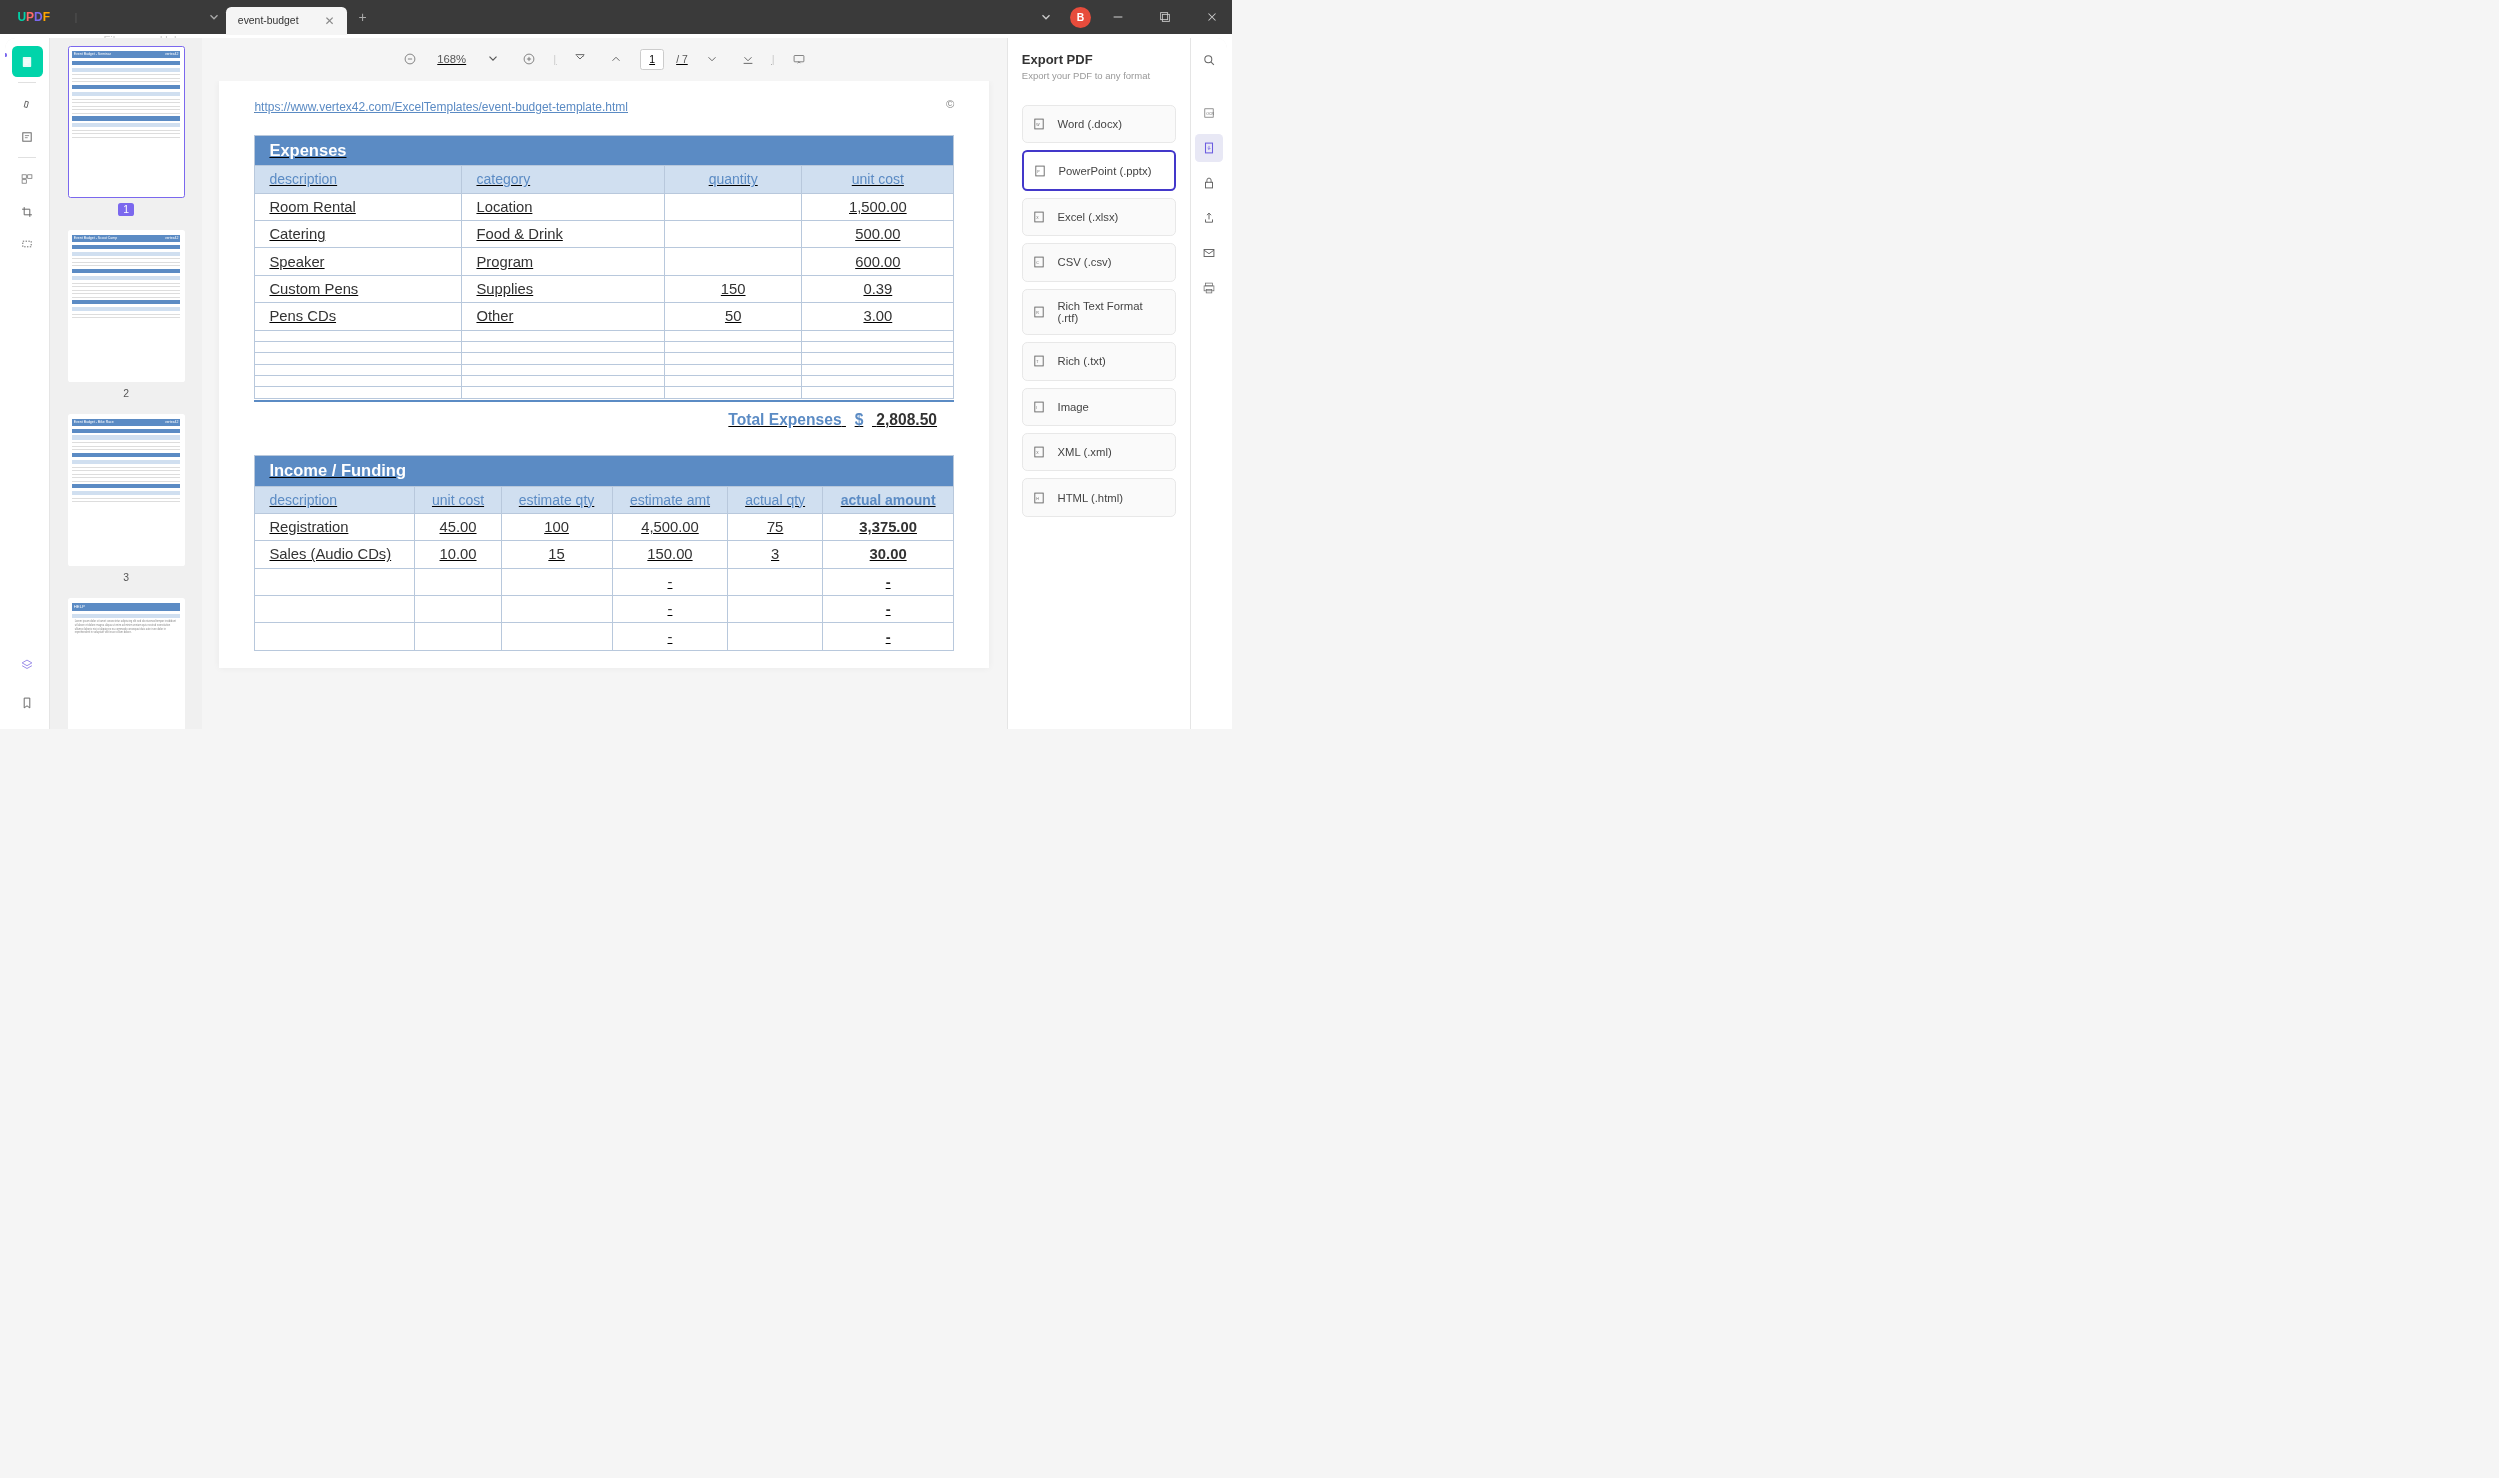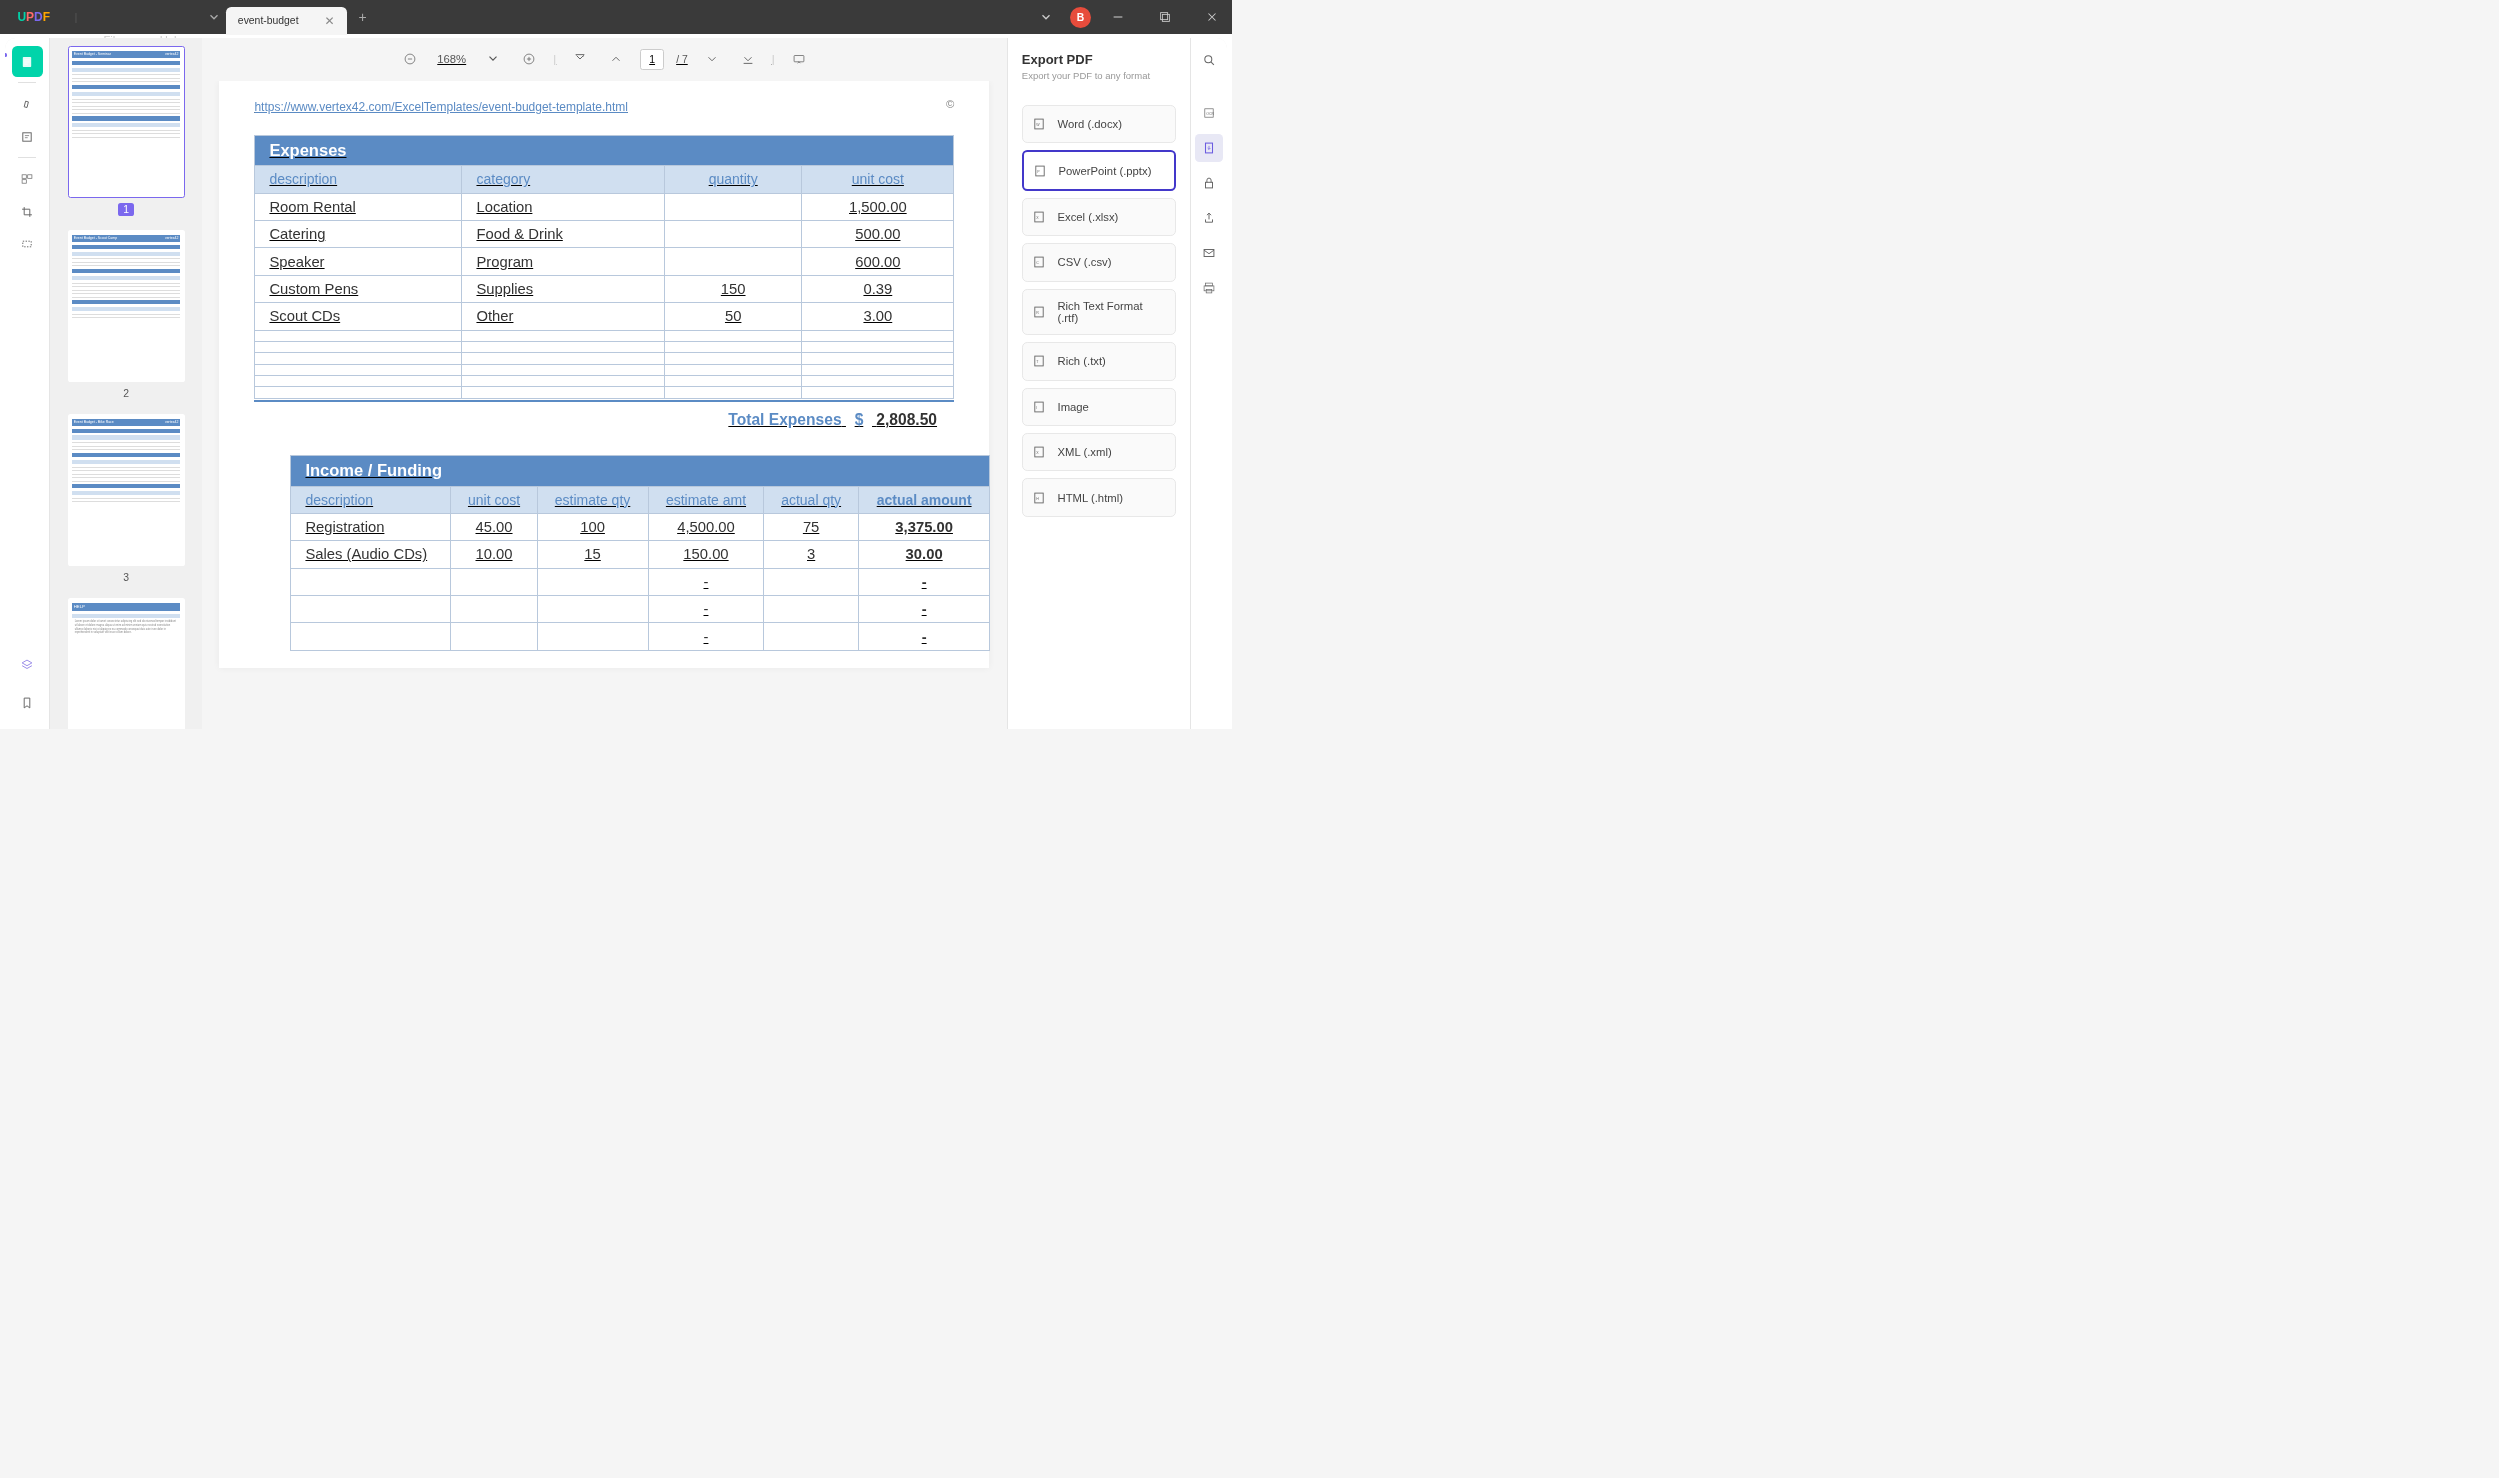--- a/index.html
+++ b/index.html
@@ -369,21 +369,21 @@
                   <td class="r"></td>
                   <td class="r">600.00</td>
                 </tr>
                 <tr class="tbl-row">
                   <td>Custom Pens</td>
                   <td>Supplies</td>
                   <td class="r">150</td>
                   <td class="r">0.39</td>
                 </tr>
                 <tr class="tbl-row">
-                  <td>Scout CDs</td>
+                  <td>Pens CDs</td>
                   <td>Other</td>
                   <td class="r">50</td>
                   <td class="r">3.00</td>
                 </tr>
               </tbody>
             <tbody>
                 <tr class="tbl-row">
                   <td></td>
                   <td></td>
                   <td></td>
@@ -422,21 +422,21 @@
           </tbody>
             </table>
           <div style="border-top:2.6px double #5b8bc4;margin-top:1.7px;"></div>
           <div class="total-row">
             <span class="total-label">Total Expenses</span>
             <span class="total-cur">$</span>
             <span class="total-val">2,808.50</span>
           </div>
 
           
-          <table class="tbl" style="margin-top:26px;margin-left:36px;">
+          <table class="tbl" style="margin-top:26px;">
             <tbody>
                 <tr>
                   <td class="tbl-title" colspan="6">Income / Funding</td>
                 </tr>
             <tr class="tbl-header">
               <td>description</td>
               <td class="r">unit cost</td>
               <td class="r">estimate qty</td>
               <td class="r">estimate amt</td>
               <td class="r">actual qty</td>

